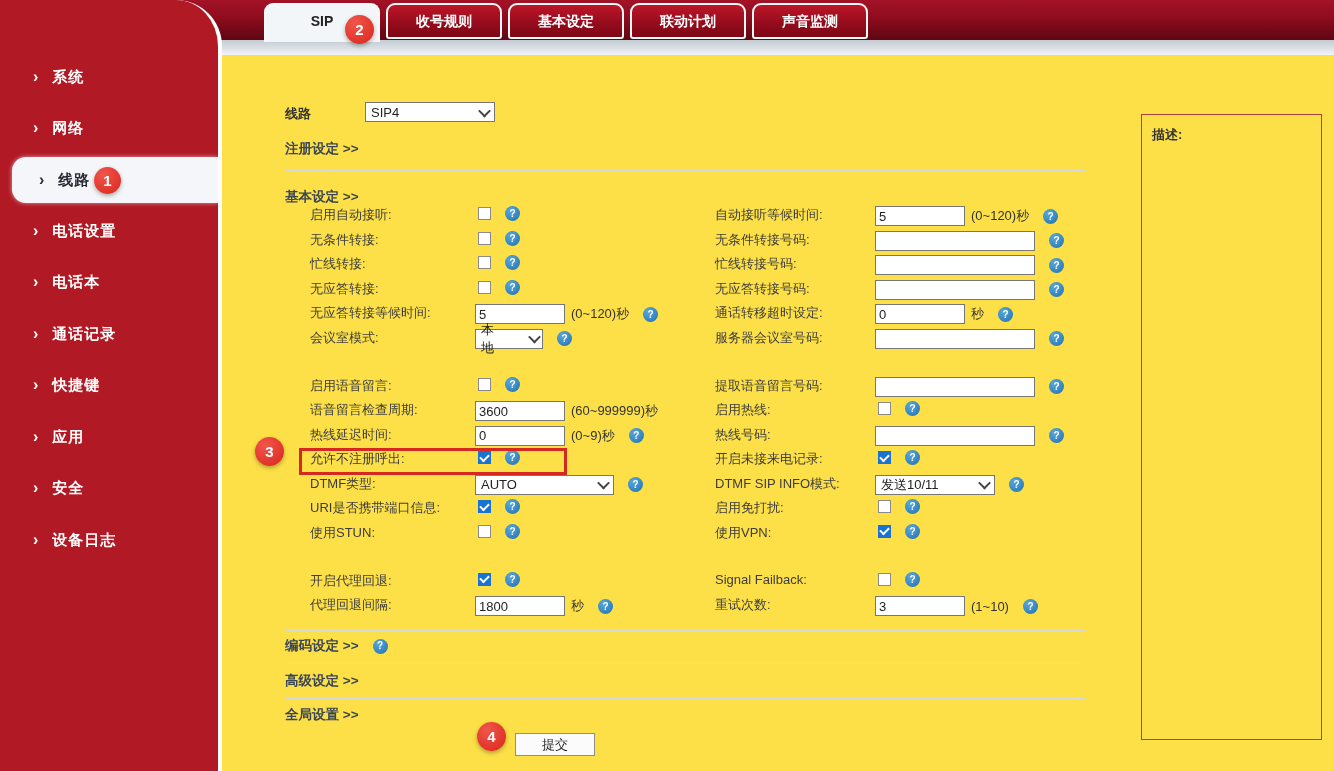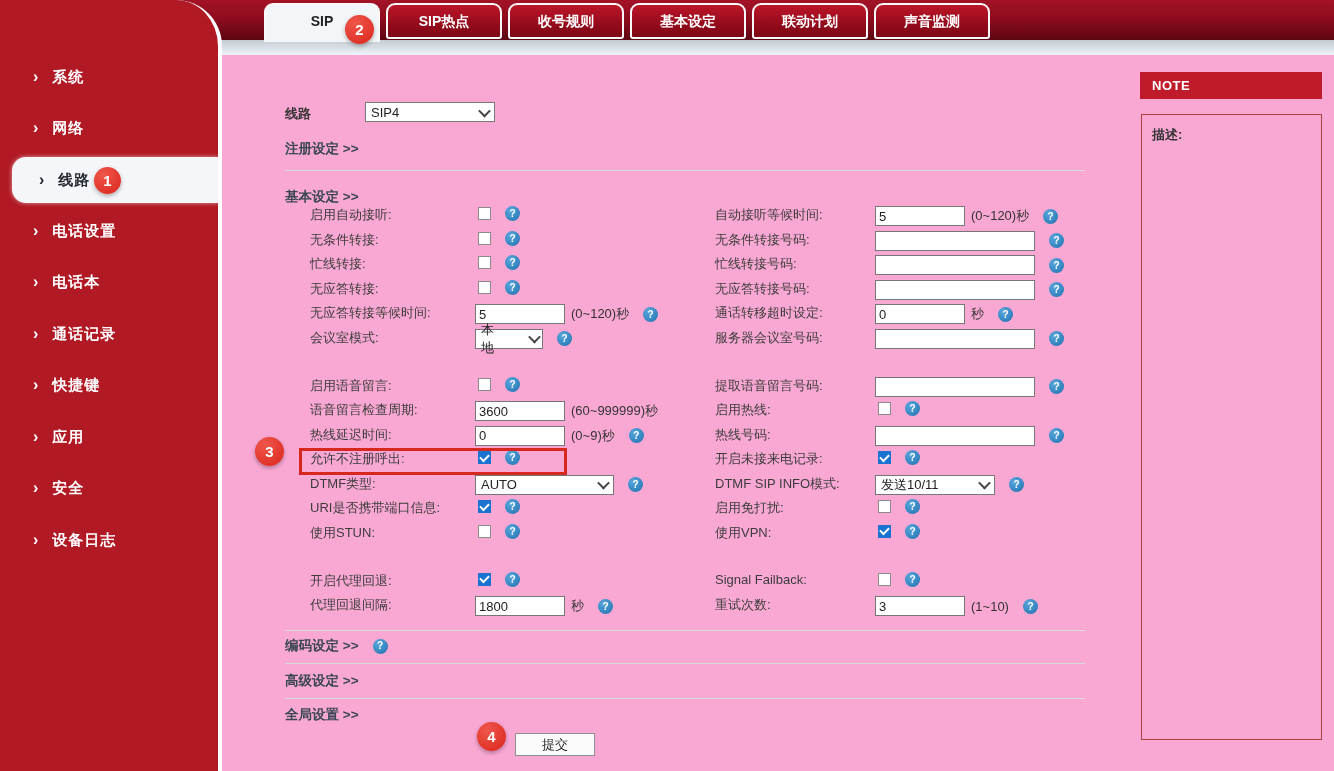--- a/index.html
+++ b/index.html
@@ -1,16 +1,16 @@
 <!DOCTYPE html>
 <html><head>
 <meta charset="utf-8">
 <style>
   html,body{margin:0;padding:0}
-  #app{position:relative;width:1334px;height:771px;background:#f9a8d4;overflow:hidden;
+  #app{position:relative;width:1334px;height:771px;background:#fde047;overflow:hidden;
        font-family:"Liberation Sans","DejaVu Sans",sans-serif;}
   
   .topbar{position:absolute;left:0;top:0;width:100%;height:40px;
           background:linear-gradient(180deg,#a31226,#8e0c1e 45%,#5e0613)}
   .strip{position:absolute;left:222px;top:40px;right:0;height:15px;
          background:linear-gradient(180deg,#c3cad1,#eef4f7)}
   .tabbar{position:absolute;left:264px;top:3px;display:flex;gap:6px;z-index:6}
   .tab{width:112px;height:32px;line-height:32px;text-align:center;color:#fff;font-size:14px;
        font-weight:700;background:linear-gradient(180deg,#bd1628,#930b1c 60%,#7e0715);
        border:2px solid #f8f8f8;border-radius:9px 9px 3px 3px;cursor:pointer}
@@ -78,21 +78,20 @@
   .note-desc{font-size:13px;color:#444;line-height:1.5}
 </style>
 </head>
 <body>
 
 <div id="app">
   <div class="topbar"></div>
   <div class="strip"></div>
   <div class="tabbar">
       <div class="tab active">SIP</div>
-      <div class="tab">SIP热点</div>
       <div class="tab">收号规则</div>
       <div class="tab">基本设定</div>
       <div class="tab">联动计划</div>
       <div class="tab">声音监测</div>
     </div>
 
   <aside class="sidebar">
       <div class="side-item" style="top: 54px;">
         <span class="chev">›</span>
         <span class="lbl">系统</span>
@@ -359,21 +358,20 @@
     <span>编码设定 &gt;&gt;</span>
     <span class="help">?</span>
   </div>
   <div class="sep" style="top:663px"></div>
   <div class="h-sec" style="top:672px">高级设定 &gt;&gt;</div>
   <div class="sep" style="top:698px"></div>
   <div class="h-sec" style="top:706px">全局设置 &gt;&gt;</div>
 
   <button class="submit">提交</button>
 
-  <div class="note-head">NOTE</div>
   <div class="note-body">
     <div class="note-desc-label">描述:</div>
   </div>
 
   <div class="badge" style="left:94px;top:167px;width:27px;height:27px">1</div>
   <div class="badge" style="left:345px;top:15px">2</div>
   <div class="badge" style="left:255px;top:437px">3</div>
   <div class="badge" style="left:477px;top:722px">4</div>
 </div>
 

